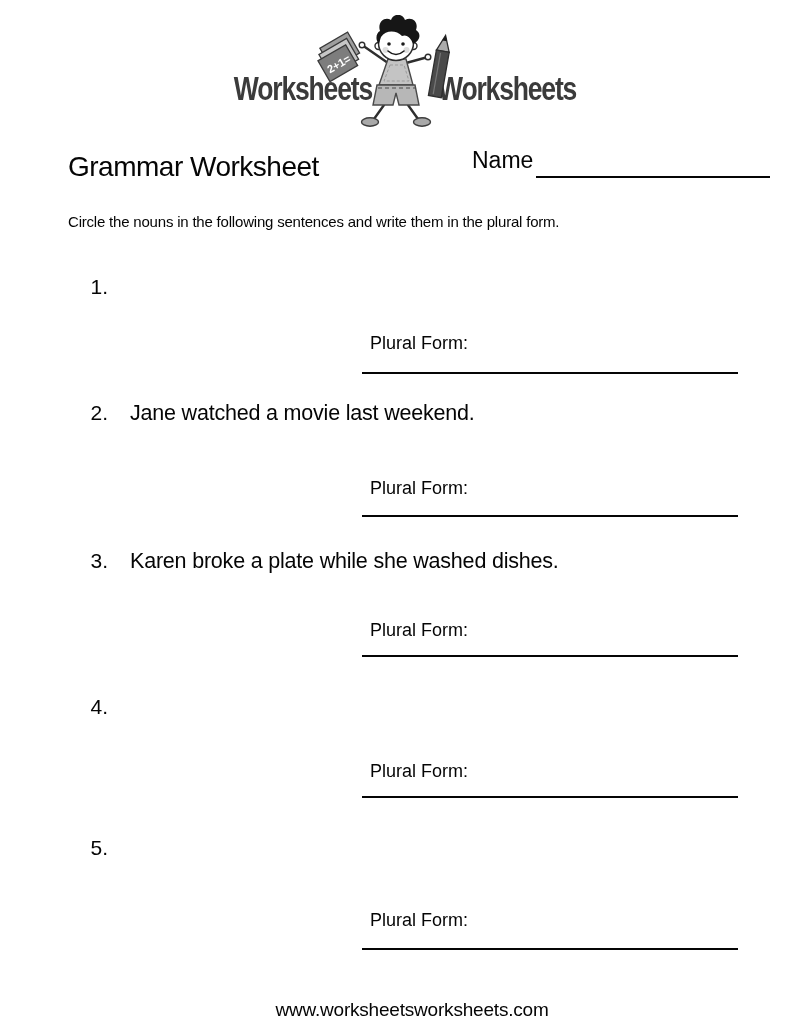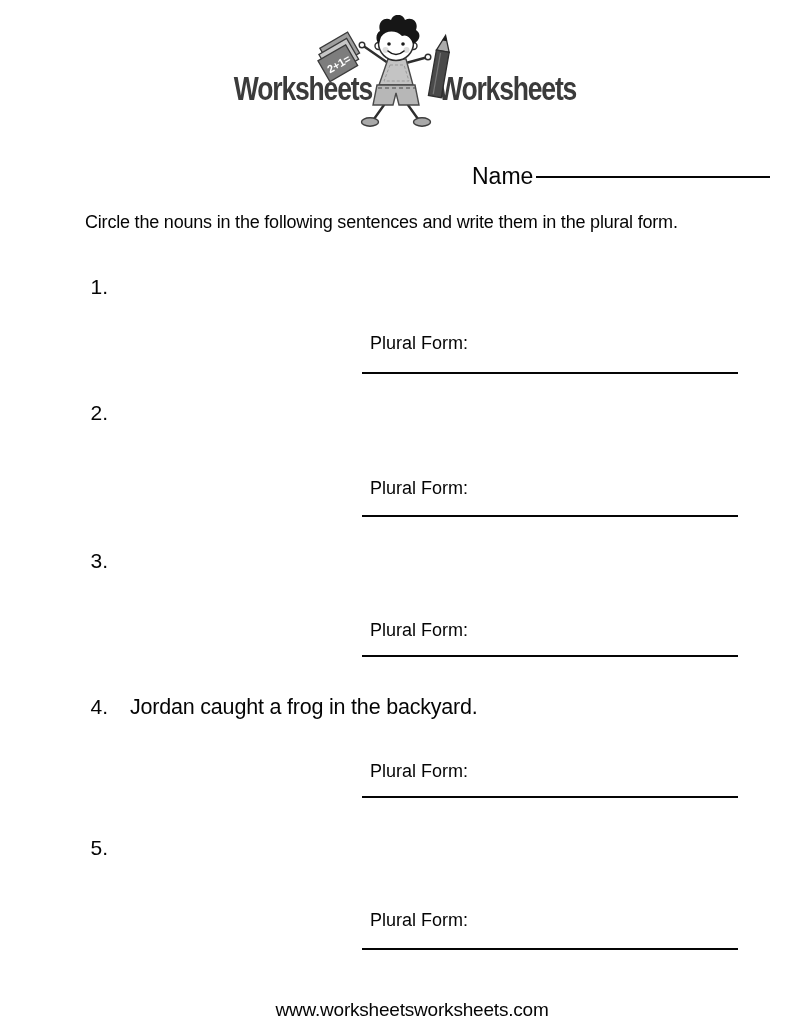--- a/index.html
+++ b/index.html
@@ -12,24 +12,24 @@
   .logo-text{
     position:absolute;top:70px;font-size:34px;font-weight:bold;color:#3b3b3b;
     letter-spacing:-1.5px;white-space:nowrap;line-height:1.1;
   }
   .logo-text.lt-left{left:150px;width:222px;text-align:right;transform:scaleX(.78);transform-origin:100% 50%;}
   .logo-text.lt-right{left:438px;transform:scaleX(.78);transform-origin:0 50%;}
   .mascot{position:absolute;left:310px;top:15px;width:150px;height:115px;}
 
   
   .page-title{position:absolute;left:68px;top:151px;font-size:28px;letter-spacing:-.5px;white-space:nowrap;}
-  .name-label{position:absolute;left:472px;top:163px;font-size:23px;}
+  .name-label{position:absolute;left:472px;top:147px;font-size:23px;}
   .name-line{position:absolute;left:536px;top:150px;width:234px;height:26px;border-bottom:2px solid #050505;}
 
-  .instructions{position:absolute;left:85px;top:209px;width:672px;font-size:18px;line-height:26px;letter-spacing:-.2px;}
+  .instructions{position:absolute;left:68px;top:209px;width:672px;font-size:15px;line-height:26px;letter-spacing:-.2px;}
 
   
   .item{position:absolute;left:0;width:800px;height:130px;}
   .item .num{position:absolute;left:82px;width:26px;text-align:right;font-size:21px;}
   .item .sentence{position:absolute;left:130px;font-size:21.5px;letter-spacing:-.2px;white-space:nowrap;}
   .item .plural-label{position:absolute;left:370px;font-size:18px;}
   .item .answer-line{position:absolute;left:362px;width:376px;height:0;border-bottom:2px solid #050505;}
 
   .i1{top:275px}.i2{top:401px}.i3{top:549px}.i4{top:695px}.i5{top:836px}
   .i1 .plural-label{top:58px}.i1 .answer-line{top:97px}
@@ -91,46 +91,48 @@
       <circle cx="86" cy="28" r="17.5" fill="#ffffff" stroke="#2e2e2e" stroke-width="1.5"></circle>
       <path d="M69,29 C65,25 66,18 70,16 C67,7 75,1 81,5 C83,-2 93,-2 95,5 C102,1 109,7 106,15 C111,18 111,25 103,29 C101,23 97,19 92,21 C86,15 76,15 71,22 C70,25 69.5,27 69,29 Z" fill="#161616"></path>
       <circle cx="79" cy="29" r="1.8" fill="#1a1a1a"></circle>
       <circle cx="93" cy="29" r="1.8" fill="#1a1a1a"></circle>
       <circle cx="75.5" cy="35" r="3" fill="#dedede"></circle>
       <circle cx="96.5" cy="35" r="3" fill="#dedede"></circle>
       <path d="M78,36 Q86,43 94,36" fill="none" stroke="#1a1a1a" stroke-width="1.6" stroke-linecap="round"></path>
     </g>
   </svg>
 
+  <div class="page-title">Grammar Worksheet</div>
   <div class="name-label">Name</div>
   <div class="name-line"></div>
 
   <div class="instructions">Circle the nouns in the following sentences and write them in the plural form.</div>
 
   <div class="item i1">
     <div class="num">1.</div>
     <div class="plural-label">Plural Form:</div>
     <div class="answer-line"></div>
   </div>
 
   <div class="item i2">
     <div class="num">2.</div>
+    <div class="sentence">Jane watched a movie last weekend.</div>
     <div class="plural-label">Plural Form:</div>
     <div class="answer-line"></div>
   </div>
 
   <div class="item i3">
     <div class="num">3.</div>
+    <div class="sentence">Karen broke a plate while she washed dishes.</div>
     <div class="plural-label">Plural Form:</div>
     <div class="answer-line"></div>
   </div>
 
   <div class="item i4">
     <div class="num">4.</div>
-    <div class="sentence">Jordan caught a frog in the backyard.</div>
     <div class="plural-label">Plural Form:</div>
     <div class="answer-line"></div>
   </div>
 
   <div class="item i5">
     <div class="num">5.</div>
     <div class="plural-label">Plural Form:</div>
     <div class="answer-line"></div>
   </div>
 

